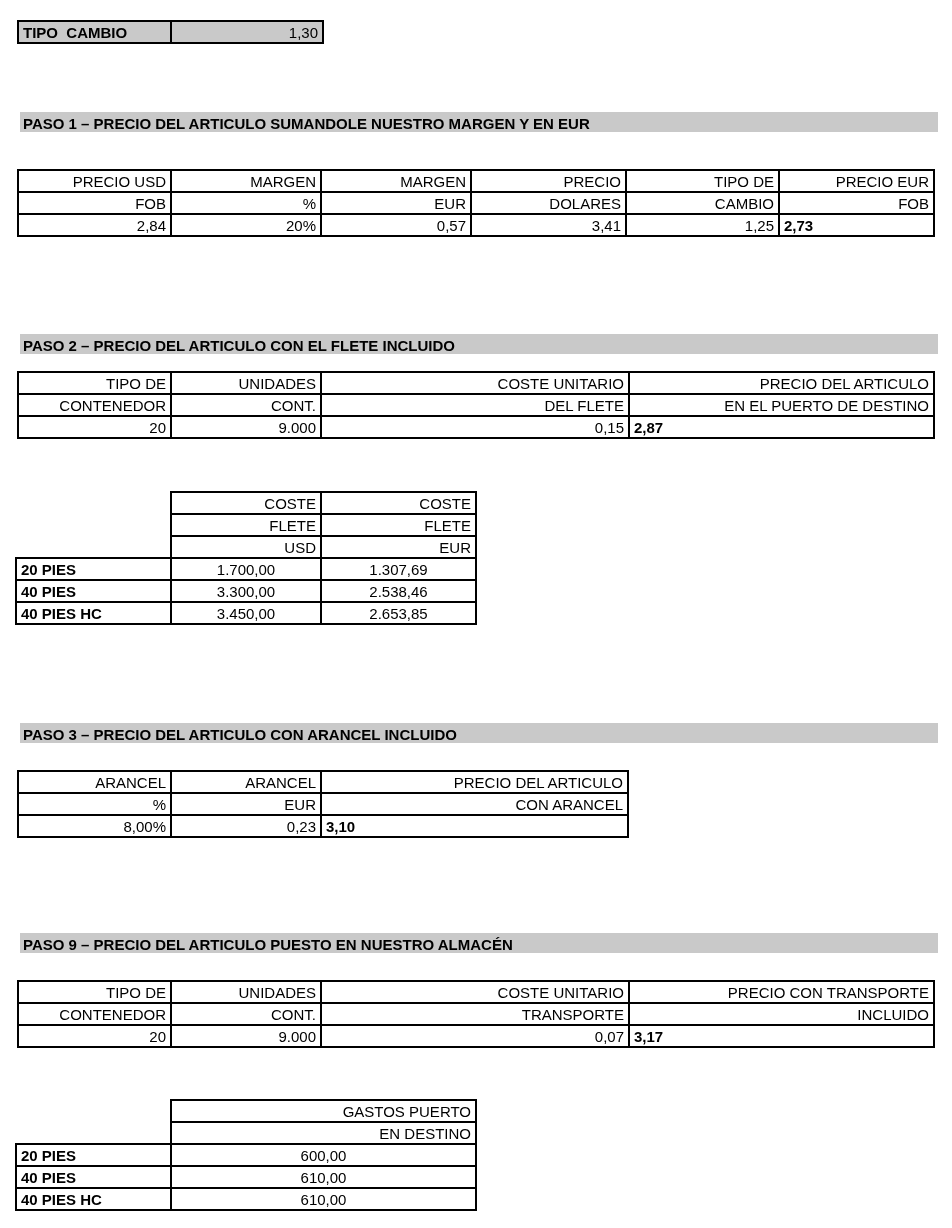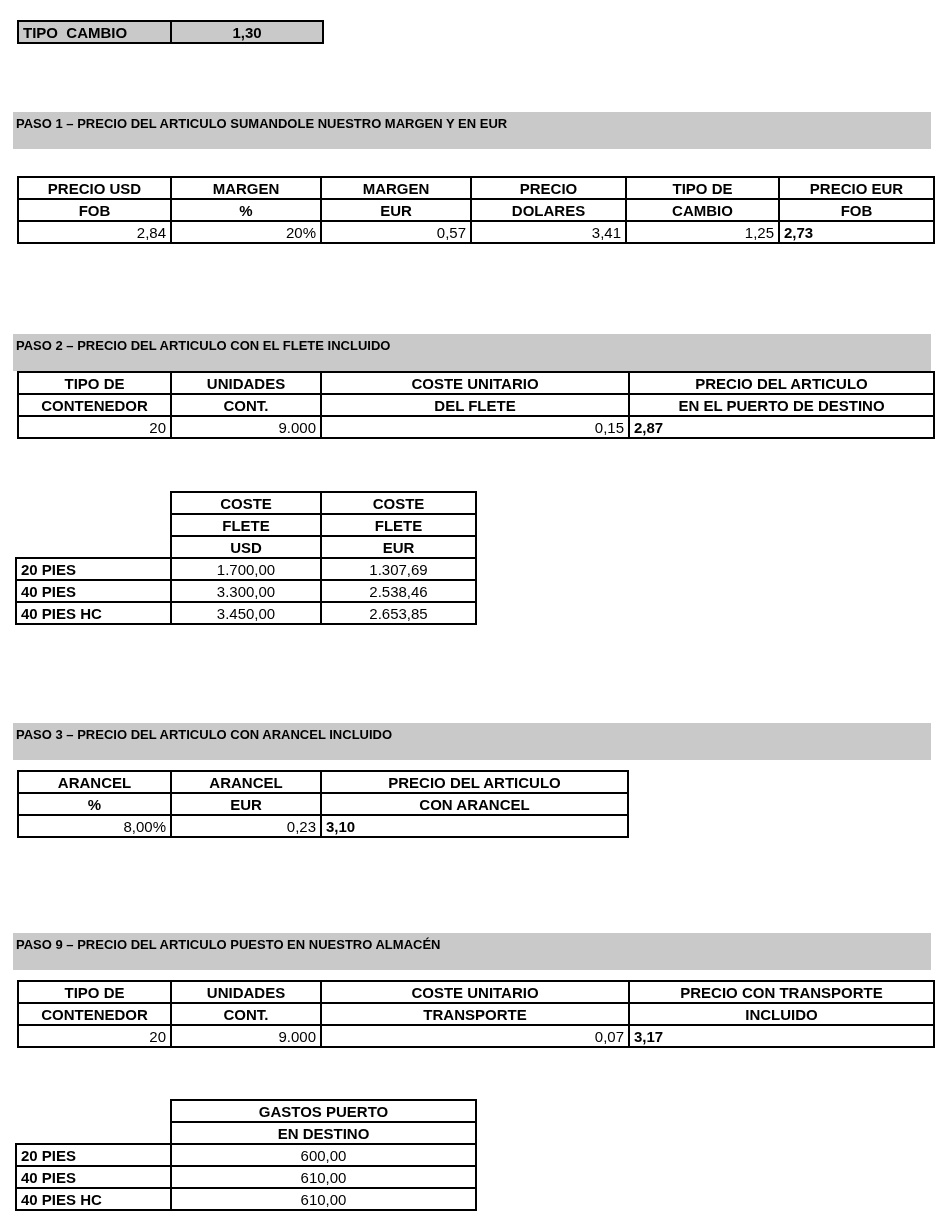--- a/index.html
+++ b/index.html
@@ -10,47 +10,47 @@
   }
   .page {
     position: relative;
     width: 952px;
     height: 1228px;
     background: #ffffff;
     overflow: hidden;
   }
   .bar {
     position: absolute;
-    left: 13px;
+    left: 20px;
     width: 918px;
-    height: 37px;
+    height: 20px;
     background: #c9c9c9;
     font-weight: bold;
-    font-size: 13px;
+    font-size: 15px;
     line-height: 23px;
     padding-left: 3px;
     box-sizing: border-box;
     white-space: nowrap;
   }
   table {
     border-collapse: collapse;
     table-layout: fixed;
     position: absolute;
   }
   td {
     border: 2px solid #000000;
     font-size: 15px;
     height: 22px;
     padding: 0 4px;
     overflow: hidden;
     white-space: nowrap;
     box-sizing: border-box;
     vertical-align: middle;
   }
-  td.hdr  { font-weight: bold; text-align: center; }
+  td.hdr  { font-weight: normal; text-align: right; }
   td.num  { text-align: right; font-weight: normal; }
   td.numb { text-align: left; font-weight: bold; }
   td.ctr  { text-align: center; font-weight: normal; }
   td.lbl  { font-weight: bold; text-align: left; }
   td.blank { border: none; background: transparent; }
   td.fill { background: #c9c9c9; }
   .pre { white-space: pre; }
 </style>
 </head>
 <body>
@@ -64,21 +64,21 @@
       </colgroup>
     <tbody>
         <tr>
       <td class="lbl fill pre">TIPO  CAMBIO</td>
       <td class="hdr fill">1,30</td>
     </tr>
   </tbody>
     </table>
 
   <div class="bar" style="top:112px;">PASO 1 – PRECIO DEL ARTICULO SUMANDOLE NUESTRO MARGEN Y EN EUR</div>
-  <table style="left:17px; top:176px; width:916px;">
+  <table style="left:17px; top:169px; width:916px;">
     <colgroup>
       <col style="width:153px">
         <col style="width:150px">
         <col style="width:150px">
       <col style="width:155px">
         <col style="width:153px">
         <col style="width:155px">
     </colgroup>
     <tbody>
         <tr>

